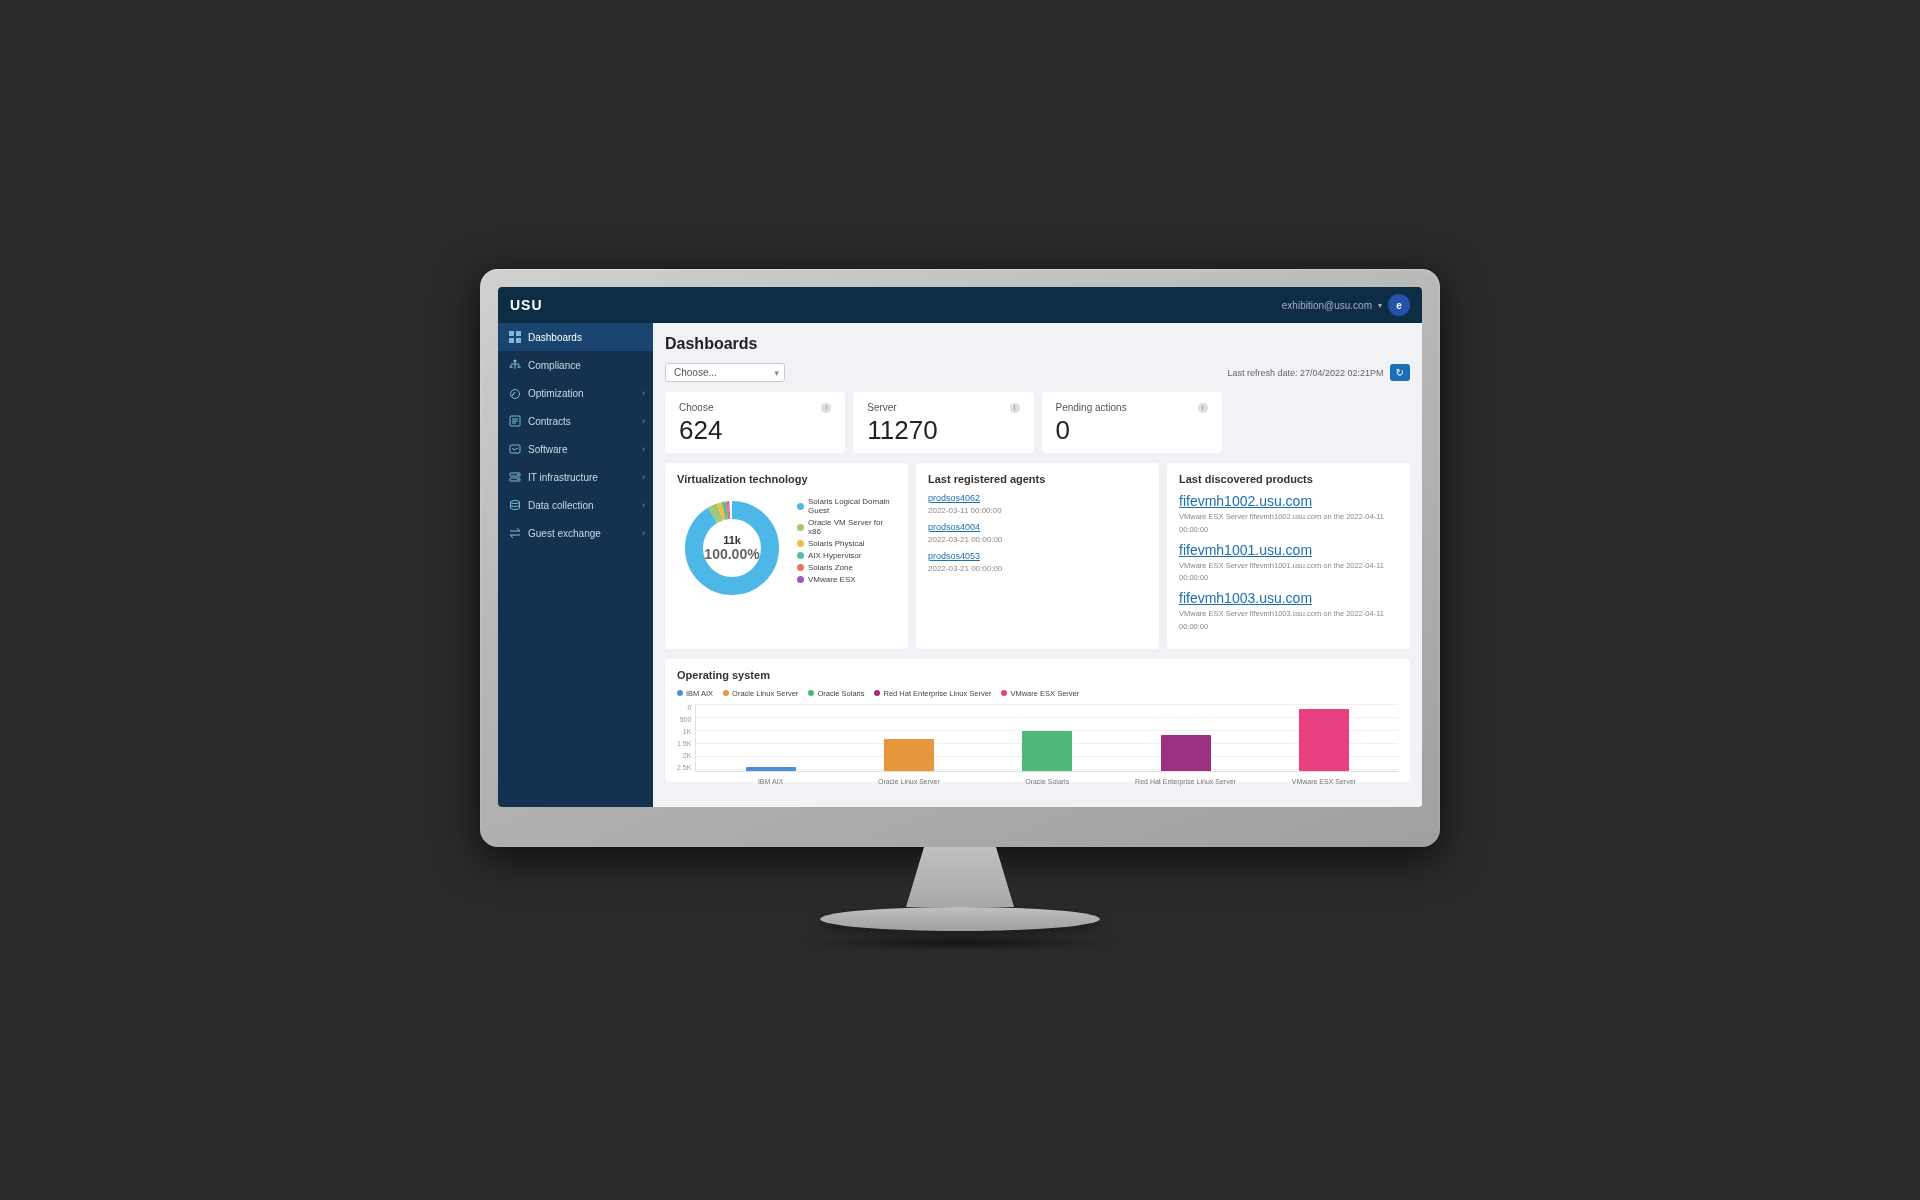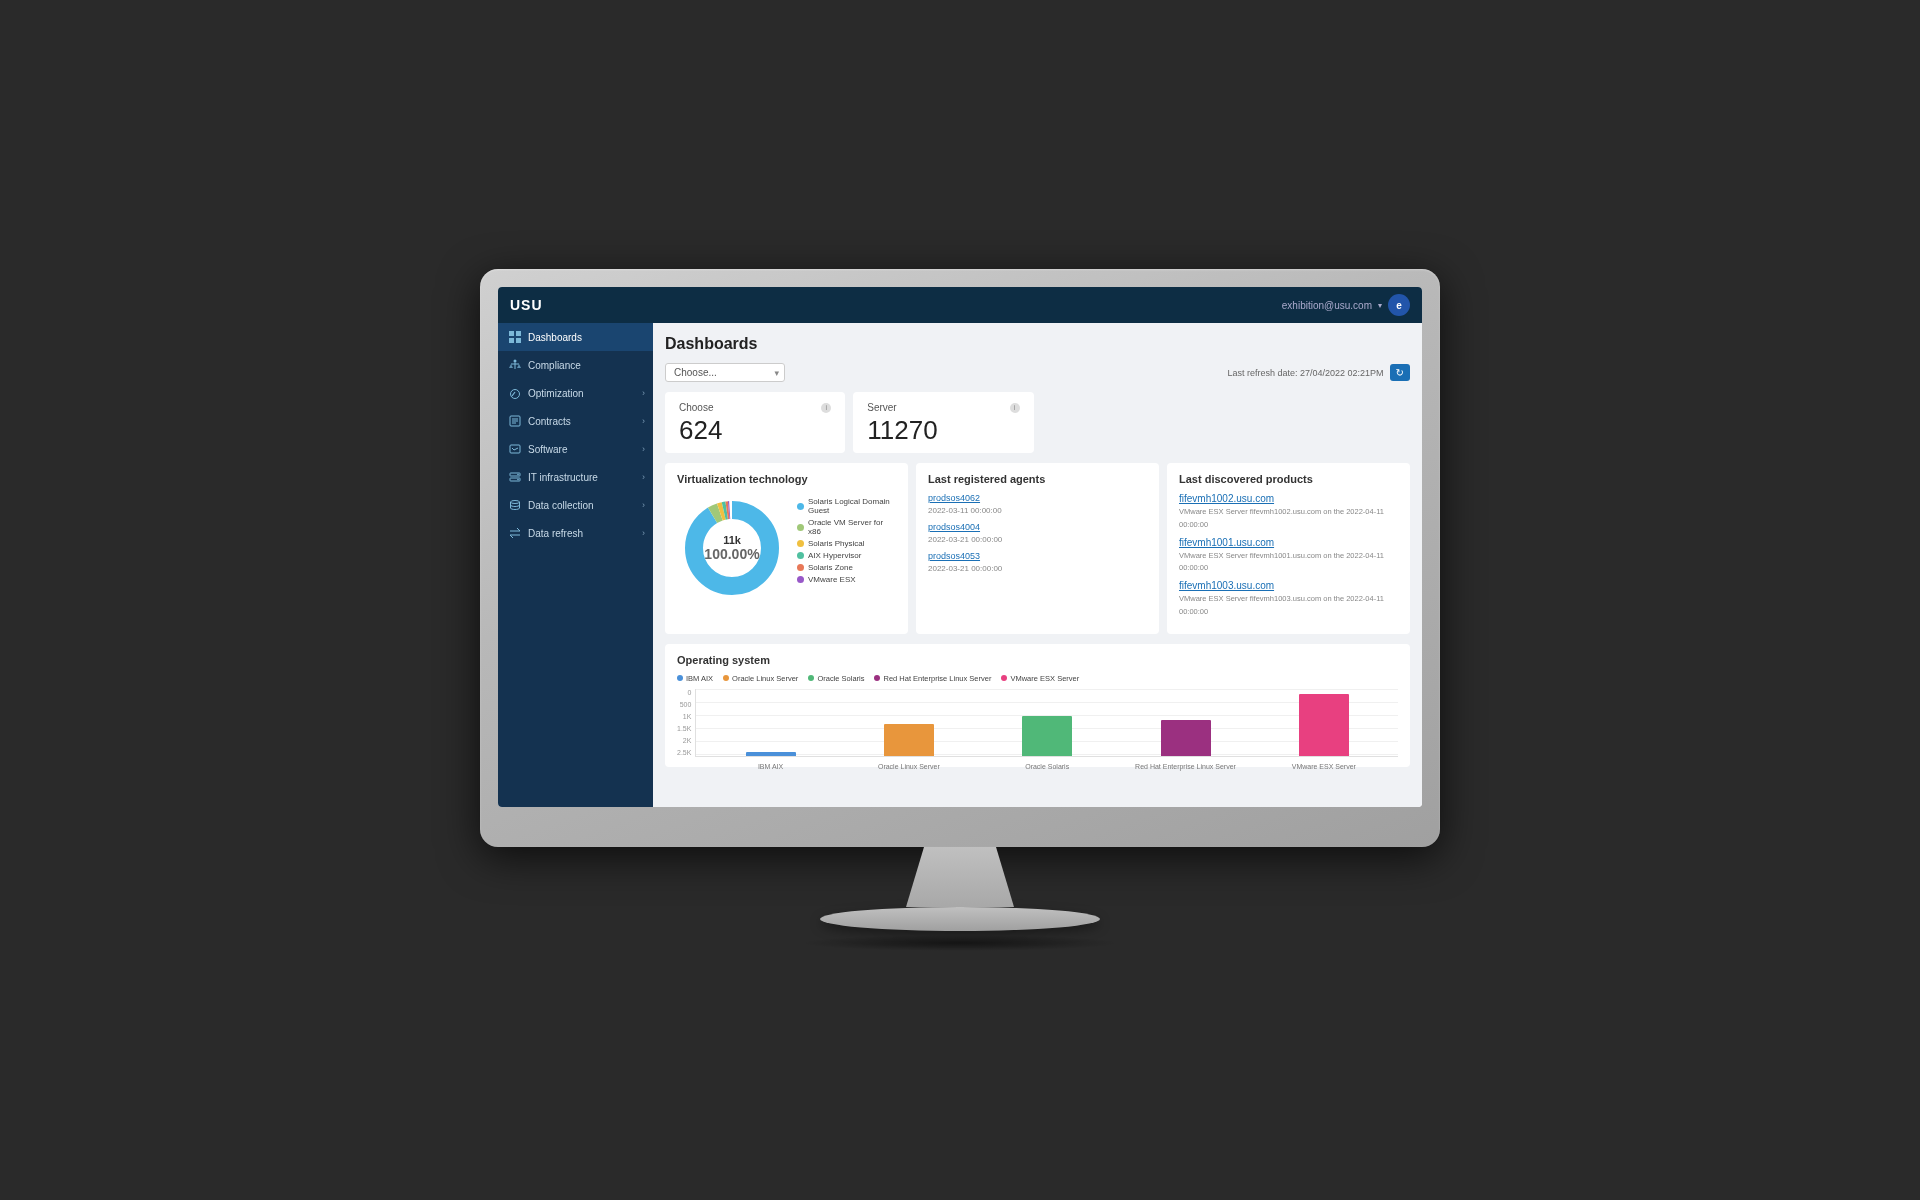--- a/index.html
+++ b/index.html
@@ -343,21 +343,21 @@
       color: #888;
       font-size: 8px;
     }
 
     
     .product-item {
       margin-bottom: 7px;
     }
     .product-link {
       color: #1a6fb5;
-      font-size: 10px;
+      font-size: 14px;
       display: block;
     }
     .product-desc {
       color: #888;
       font-size: 7.5px;
       line-height: 1.3;
     }
 
     
     .os-card {
@@ -541,21 +541,21 @@
               <span class="chevron">›</span>
             </div>
 
             <div class="sidebar-item">
               <span class="sidebar-icon">
                 <svg width="12" height="12" viewBox="0 0 12 12">
                     <path d="M1,4 L11,4 L8,1" stroke="currentColor" fill="none" stroke-width="1"></path>
                     <path d="M11,8 L1,8 L4,11" stroke="currentColor" fill="none" stroke-width="1"></path>
                   </svg>
               </span>
-              <span>Data refresh</span>
+              <span>Guest exchange</span>
               <span class="chevron">›</span>
             </div>
           </div>
 
           <div class="main-content">
 
             <div class="page-title">Dashboards</div>
 
             <div class="dashboard-controls">
               <div class="select-wrapper">
@@ -576,20 +576,27 @@
                   <div class="stat-info">i</div>
                 </div>
                 <div class="stat-value">624</div>
               </div>
               <div class="stat-card">
                 <div class="stat-header">
                   <span class="stat-label">Server</span>
                   <div class="stat-info">i</div>
                 </div>
                 <div class="stat-value">11270</div>
+              </div>
+              <div class="stat-card">
+                <div class="stat-header">
+                  <span class="stat-label">Pending actions</span>
+                  <div class="stat-info">i</div>
+                </div>
+                <div class="stat-value">0</div>
               </div>
             </div>
 
             <div class="cards-row">
 
               <div class="card">
                 <div class="card-title">Virtualization technology</div>
                 <div class="virt-card">
                   <div class="donut-container">
                     <svg width="110" height="110" viewBox="0 0 110 110">

